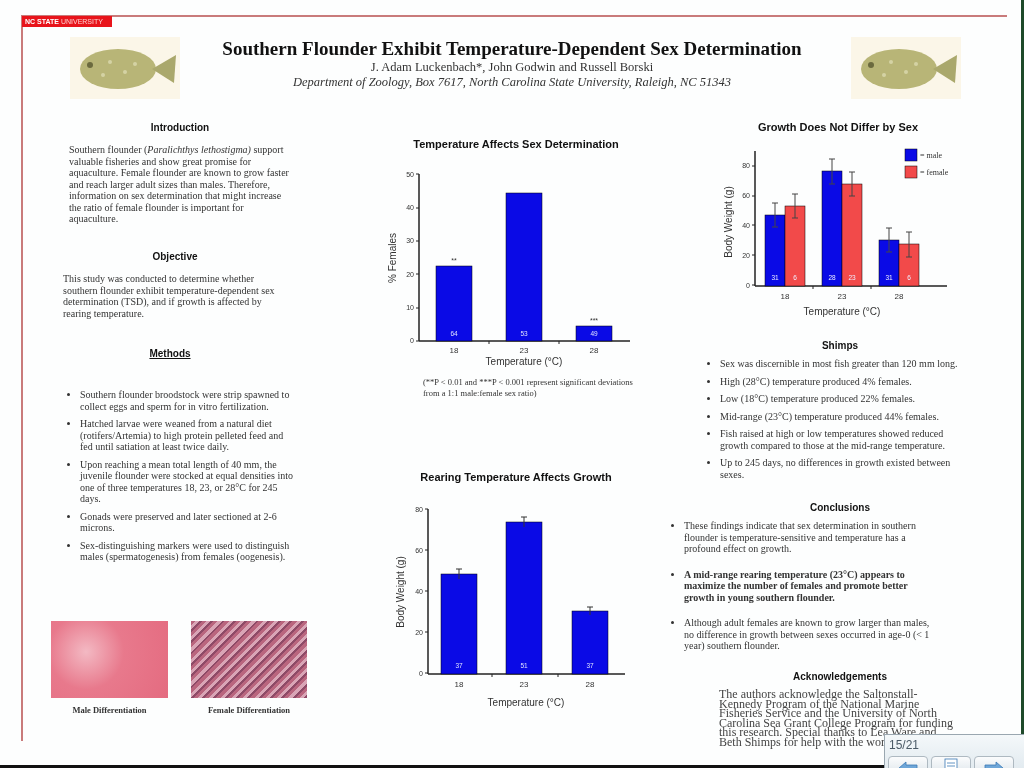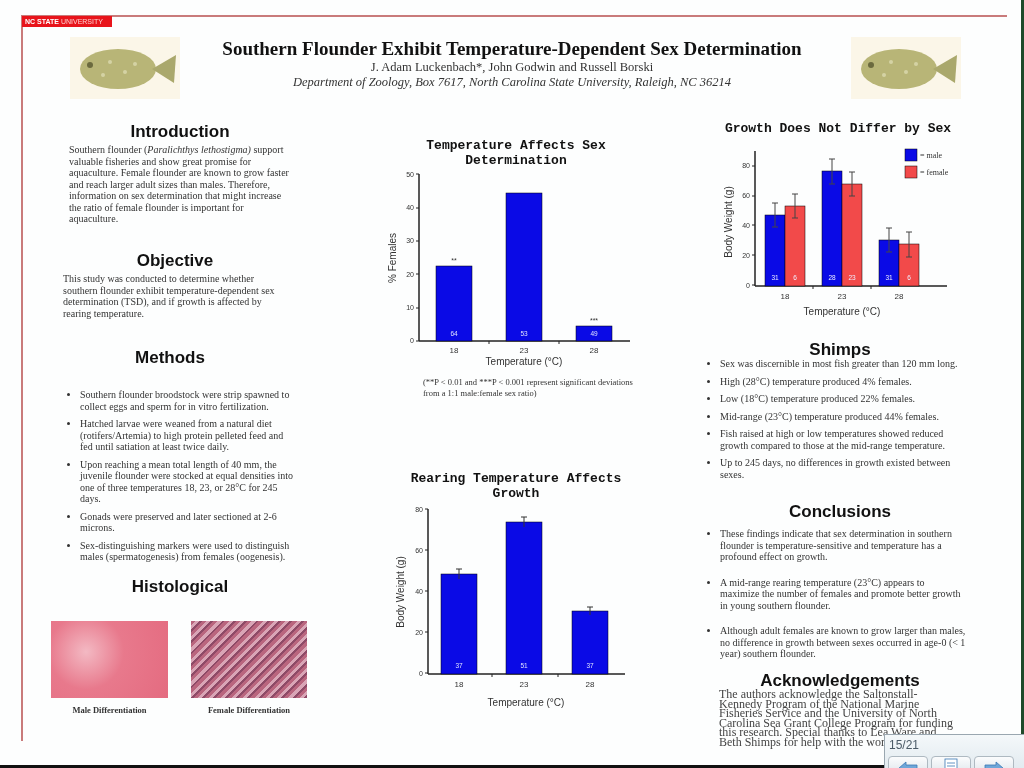--- a/index.html
+++ b/index.html
@@ -9,26 +9,26 @@
   .rule-left { left:21px; top:15px; width:2px; height:726px; background:#c97b7b; }
   .right-edge { right:0; top:0; width:3px; height:768px; background:#1e4a2a; }
   .bottom-edge { left:0; bottom:0; width:1024px; height:3px; background:#111; }
   .ncsu { left:22px; top:16px; width:90px; height:11px; background:#e8141b; color:#fff; font-family:"Liberation Sans", sans-serif; font-size:7px; line-height:11px; padding-left:3px; box-sizing:border-box; white-space:nowrap; }
   .ncsu b { font-weight:bold; }
   .ncsu span.u { font-weight:normal; color:#ffd2d2; }
   .fish { width:110px; height:62px; background:#fbf6e8; }
   .title { left:150px; top:38px; width:724px; text-align:center; font-size:19px; font-weight:bold; color:#111; }
   .authors { left:150px; top:60px; width:724px; text-align:center; font-size:12.5px; color:#333; }
   .dept { left:150px; top:75px; width:724px; text-align:center; font-size:12.5px; font-style:italic; color:#333; }
-  .h { font-family:"Liberation Sans", sans-serif; font-weight:bold; font-size:17px; text-align:center; color:#111; }
+  .h { font-family:"Liberation Sans", sans-serif; font-weight:bold; font-size:10px; text-align:center; color:#111; }
   .p { font-size:10px; line-height:11.5px; color:#333; }
   ul.bl { margin:0; padding-left:16px; list-style:disc; }
   ul.bl li { font-size:10px; line-height:11.5px; color:#333; margin-bottom:6px; }
   .caption { font-size:8.5px; font-weight:bold; text-align:center; color:#333; }
-  .chart-title { font-family:Liberation Mono, monospace; font-weight:bold; font-size:13px; text-align:center; color:#111; }
+  .chart-title { font-family:Liberation Sans, sans-serif; font-weight:bold; font-size:11px; text-align:center; color:#111; }
   .ack { font-size:12px; line-height:9.5px; color:#444; }
   .nav { left:884px; top:734px; width:144px; height:42px; background:linear-gradient(#f4f8fa,#dfe8ee); border:1px solid #9aa7b0; box-sizing:border-box; }
   .nav-count { left:4px; top:3px; font-family:"Liberation Sans", sans-serif; font-size:12px; color:#4a5a66; }
   .nav-btn { top:21px; width:40px; height:22px; background:linear-gradient(#fbfcfd,#d9e2e8); border:1px solid #aeb9c1; border-radius:4px; box-sizing:border-box; }
   svg text { font-family:"Liberation Sans", sans-serif; }
 </style>
 </head>
 <body>
 
 <div class="abs rule-top"></div>
@@ -60,41 +60,40 @@
         <circle cx="40" cy="25" r="2"></circle>
         <circle cx="55" cy="35" r="2"></circle>
         <circle cx="65" cy="27" r="2"></circle>
         <circle cx="33" cy="38" r="2"></circle>
       </g>
     </svg>
 </div>
 
 <div class="abs title">Southern Flounder Exhibit Temperature-Dependent Sex Determination</div>
 <div class="abs authors">J. Adam Luckenbach*, John Godwin and Russell Borski</div>
-<div class="abs dept">Department of Zoology, Box 7617, North Carolina State University, Raleigh, NC 36214</div>
+<div class="abs dept">Department of Zoology, Box 7617, North Carolina State University, Raleigh, NC 51343</div>
 
 <div class="abs h" style="left:60px;top:122px;width:240px;">Introduction</div>
 <div class="abs p" style="left:69px;top:144px;width:222px;"><span>Southern flounder (</span><i>Paralichthys lethostigma)</i><span> support valuable fisheries and show great promise for aquaculture.  Female flounder are known to grow faster and reach larger adult sizes than males. Therefore, information on sex determination that might increase the ratio of female flounder is important for aquaculture.</span></div>
 
 <div class="abs h" style="left:55px;top:251px;width:240px;">Objective</div>
 <div class="abs p" style="left:63px;top:273px;width:222px;">This study was conducted to determine whether southern flounder exhibit temperature-dependent sex determination (TSD), and if growth is affected by rearing temperature.</div>
 
-<div class="abs h" style="left:50px;top:348px;width:240px;">Methods</div>
+<div class="abs h" style="left:50px;top:348px;width:240px;text-decoration:underline;">Methods</div>
 <div class="abs" style="left:64px;top:389px;width:230px;">
   <ul class="bl">
     <li>Southern flounder broodstock were strip spawned to collect eggs and sperm for in vitro fertilization.</li>
     <li>Hatched larvae were weaned from a natural diet (rotifers/Artemia) to high protein pelleted feed and fed until satiation at least twice daily.</li>
     <li>Upon reaching a mean total length of 40 mm, the juvenile flounder were stocked at equal densities into one of three temperatures 18, 23, or 28°C for 245 days.</li>
     <li>Gonads were preserved and later sectioned at 2-6 microns.</li>
     <li>Sex-distinguishing markers were used to distinguish males (spermatogenesis) from females (oogenesis).</li>
   </ul>
 </div>
 
 <div class="abs h" style="left:60px;top:579px;width:240px;line-height:16px;">
-    <div>Histological</div>
   </div>
 <div class="abs" style="left:51px;top:621px;width:117px;height:77px;background:radial-gradient(circle at 30% 40%,#f3b9c3 0,#e8798c 40%,#e46b80 100%);"></div>
 <div class="abs" style="left:191px;top:621px;width:116px;height:77px;background:repeating-linear-gradient(135deg,#b9657e 0 3px,#d9a5b6 3px 6px,#8e4a67 6px 8px);"></div>
 <div class="abs caption" style="left:51px;top:705px;width:117px;">Male Differentiation</div>
 <div class="abs caption" style="left:191px;top:705px;width:116px;">Female Differentiation</div>
 
 <div class="abs chart-title" style="left:390px;top:138px;width:252px;">Temperature Affects Sex Determination</div>
 <svg class="abs" style="left:380px;top:160px;" width="260" height="210">
 
   <line x1="39" y1="14" x2="39" y2="181" stroke="#222" stroke-width="1.5"></line>
@@ -262,24 +261,24 @@
     <li>Sex was discernible in most fish greater than 120 mm long.</li>
     <li>High (28°C) temperature produced 4% females.</li>
     <li>Low (18°C) temperature produced 22% females.</li>
     <li>Mid-range (23°C) temperature produced 44% females.</li>
     <li>Fish raised at high or low temperatures showed reduced growth compared to those at the mid-range temperature.</li>
     <li>Up to 245 days, no differences in growth existed between sexes.</li>
   </ul>
 </div>
 
 <div class="abs h" style="left:720px;top:502px;width:240px;">Conclusions</div>
-<div class="abs" style="left:704px;top:520px;width:262px;margin-top:8px;">
+<div class="abs" style="left:668px;top:520px;width:262px;">
   <ul class="bl">
     <li style="margin-bottom:14px;">These findings indicate that sex determination in southern flounder is temperature-sensitive and temperature has a profound effect on growth.</li>
-    <li style="margin-bottom:14px;">A mid-range rearing temperature (23°C) appears to maximize the number of females and promote better growth in young southern flounder.</li>
+    <li style="margin-bottom:14px;font-weight:bold;">A mid-range rearing temperature (23°C) appears to maximize the number of females and promote better growth in young southern flounder.</li>
     <li>Although adult females are known to grow larger than males, no difference in growth between sexes occurred in age-0 (&lt; 1 year) southern flounder.</li>
   </ul>
 </div>
 
 <div class="abs h" style="left:720px;top:671px;width:240px;">Acknowledgements</div>
 <div class="abs ack" style="left:719px;top:690px;width:240px;">The authors acknowledge the Saltonstall-Kennedy Program of the National Marine Fisheries Service and the University of North Carolina Sea Grant College Program for funding this research.  Special thanks to Lea Ware and Beth Shimps for help with the work.</div>
 
 <div class="abs nav">
   <div class="abs nav-count">15/21</div>
   <div class="abs nav-btn" style="left:3px;">

